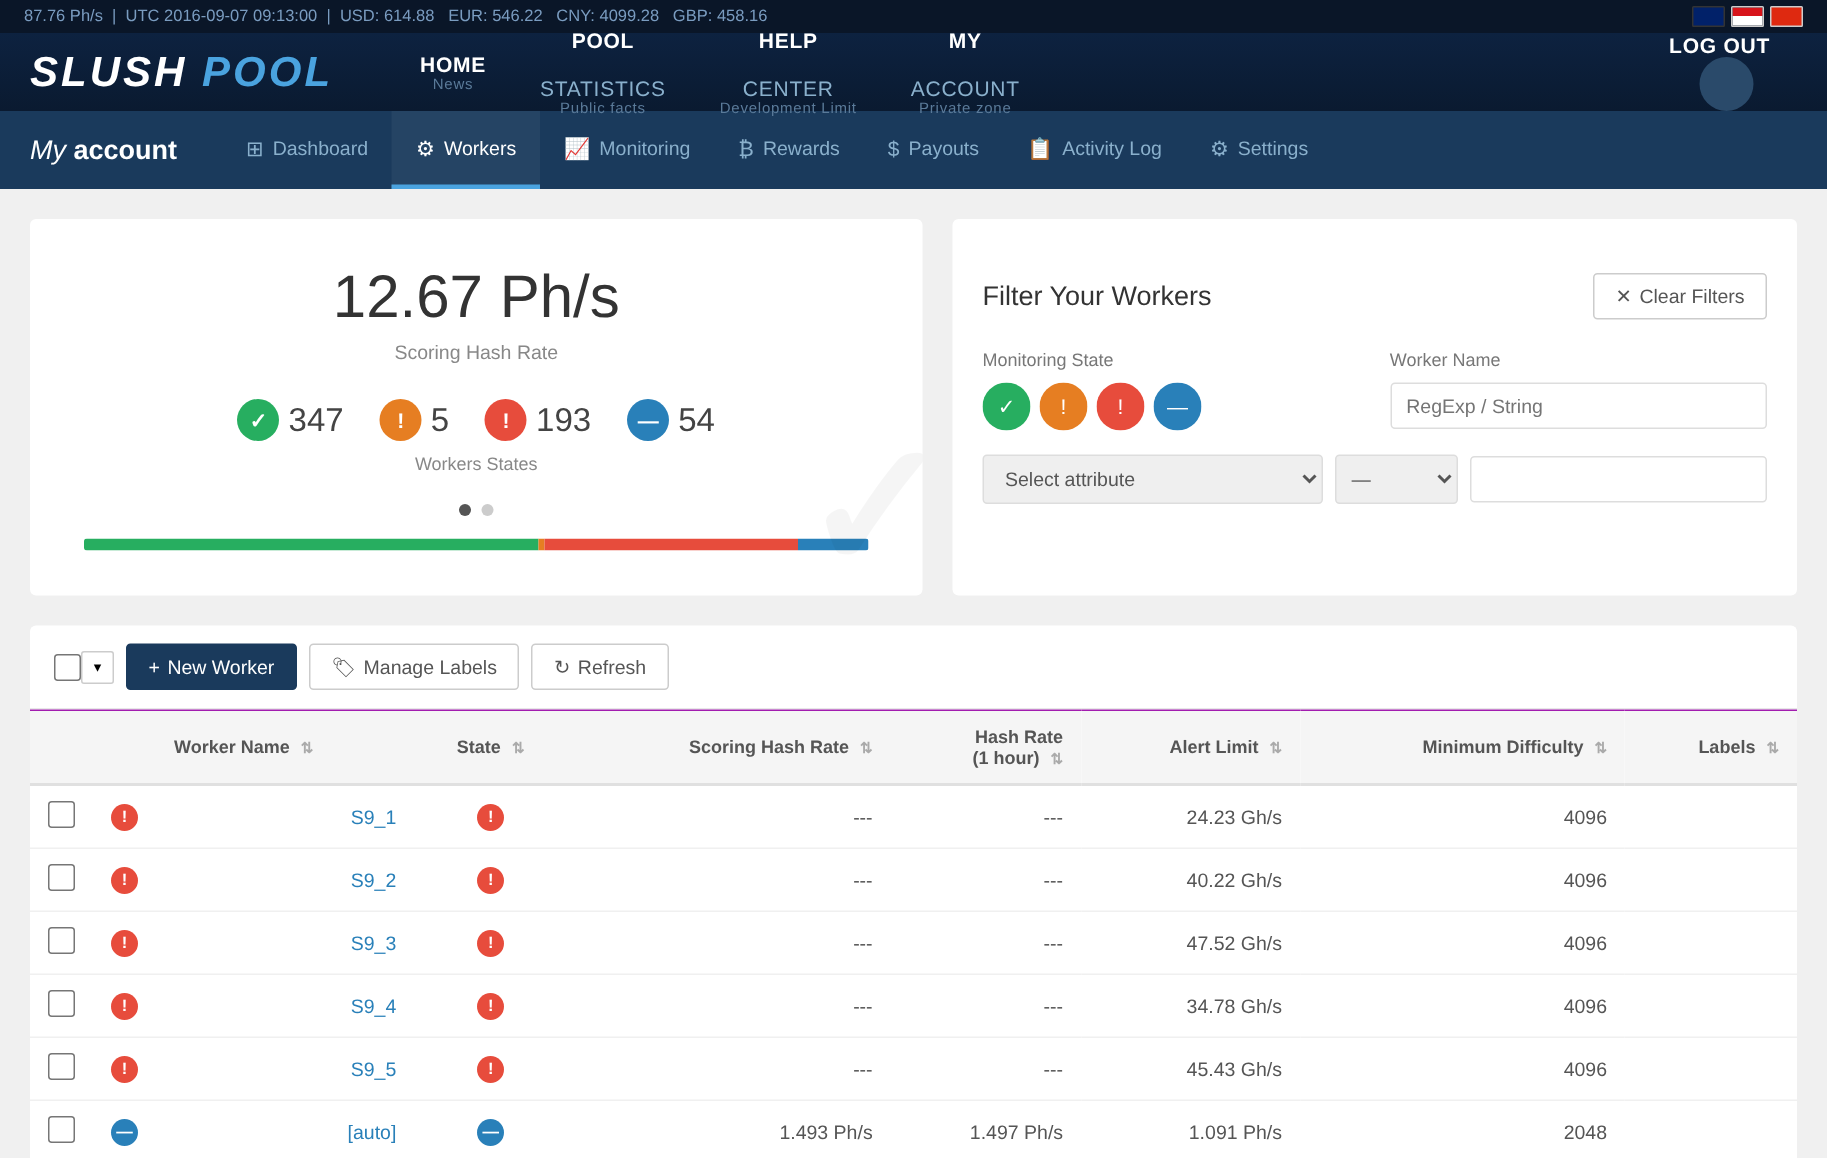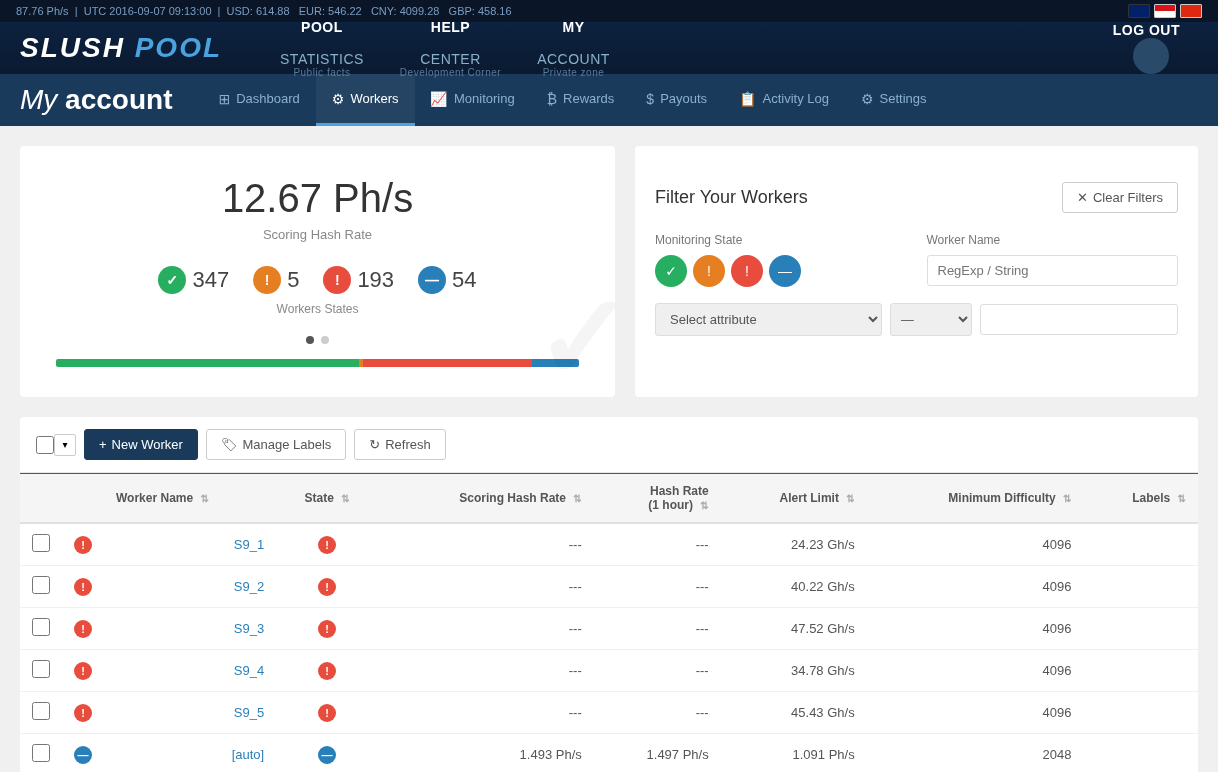--- a/index.html
+++ b/index.html
@@ -63,21 +63,21 @@
     
     .account-nav {
       background: #1a3a5c;
       padding: 0 20px;
       display: flex;
       align-items: center;
       height: 52px;
     }
     .account-title {
       color: white;
-      font-size: 28px;
+      font-size: 18px;
       margin-right: 30px;
     }
     .account-title em { font-style: italic; font-weight: 300; }
     .account-title strong { font-weight: 700; }
     .sub-nav-items { display: flex; gap: 0; }
     .sub-nav-item {
       color: #8ab0cc;
       text-decoration: none;
       padding: 0 16px;
       height: 52px;
@@ -411,26 +411,30 @@
     <span class="flag flag-uk" style="display:inline-block;width:22px;height:14px;background:#012169;border:1px solid #333;"></span>
     <span class="flag flag-cz" style="display:inline-block;width:22px;height:14px;background:linear-gradient(180deg,#d7141a 50%,#fff 50%);border:1px solid #ccc;"></span>
     <span class="flag flag-cn" style="display:inline-block;width:22px;height:14px;background:#de2910;border:1px solid #ccc;"></span>
   </div>
 </div>
 
 <div class="main-nav">
   <div class="logo">SLUSH <span>POOL</span></div>
   <div class="nav-items">
     <div class="nav-item">
+      <strong>HOME</strong>
+      <span class="sub">News</span>
+    </div>
+    <div class="nav-item">
       <strong>POOL</strong>&nbsp;<span style="color:#8ab0cc;">STATISTICS</span>
       <span class="sub">Public facts</span>
     </div>
     <div class="nav-item">
       <strong>HELP</strong>&nbsp;<span style="color:#8ab0cc;">CENTER</span>
-      <span class="sub">Development Corner</span>
+      <span class="sub">Development Limit</span>
     </div>
     <div class="nav-item">
       <strong>MY</strong>&nbsp;<span style="color:#8ab0cc;">ACCOUNT</span>
       <span class="sub">Private zone</span>
     </div>
     <div class="nav-item nav-item-logout">
       <strong>LOG OUT</strong>
       <div class="nav-avatar"></div>
     </div>
   </div>

